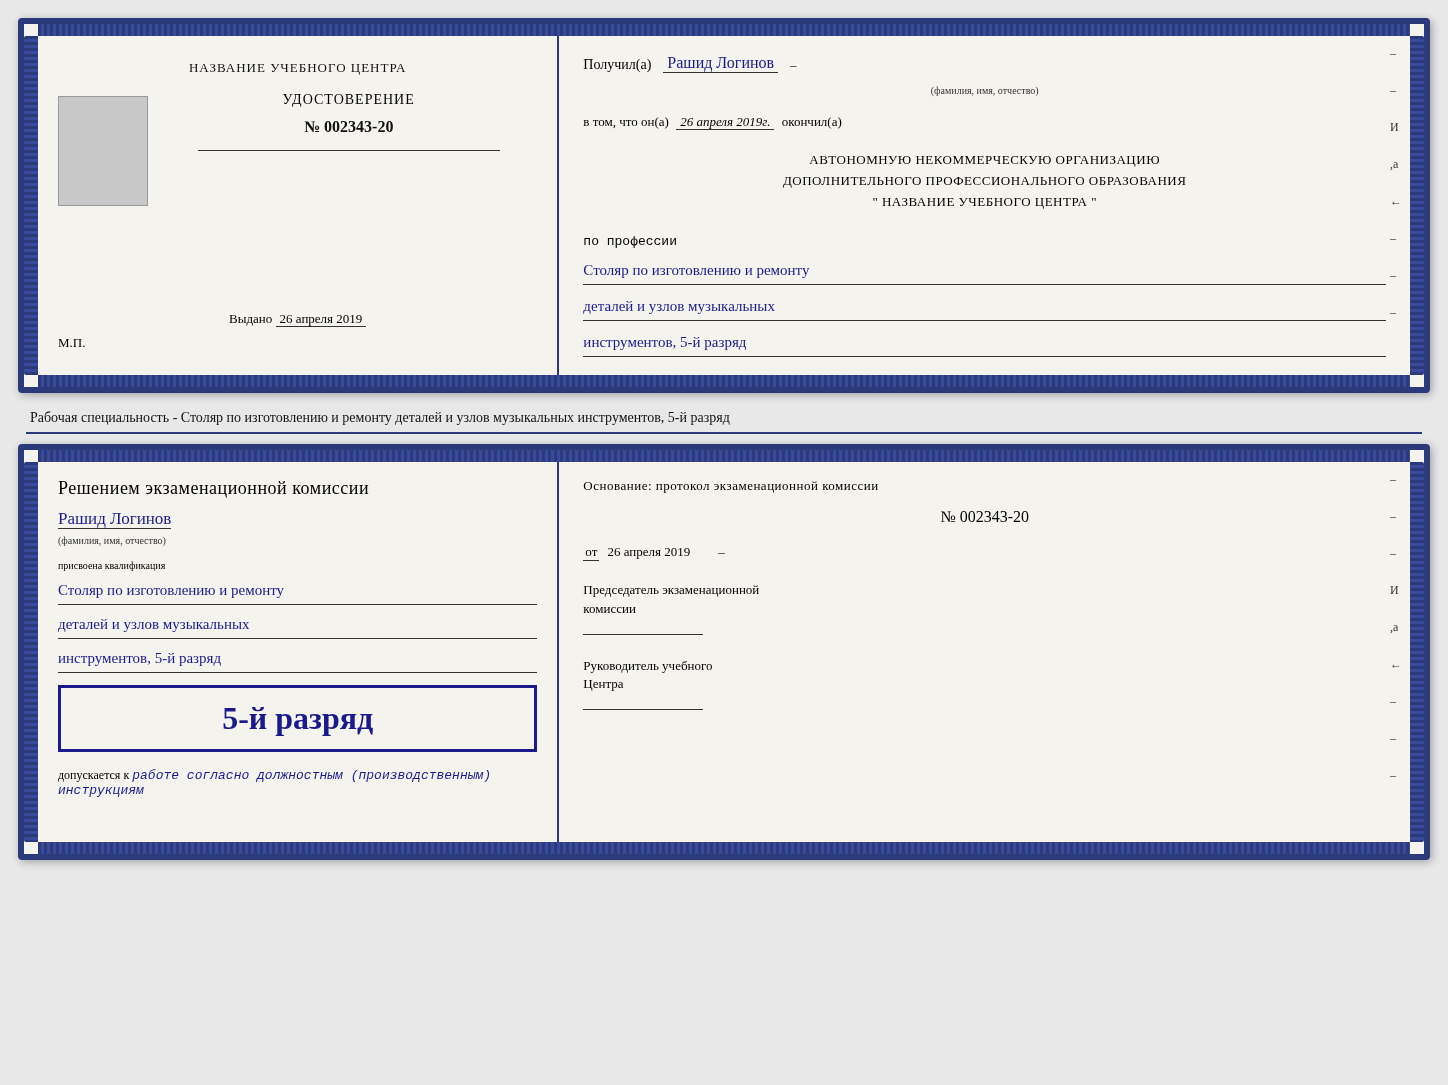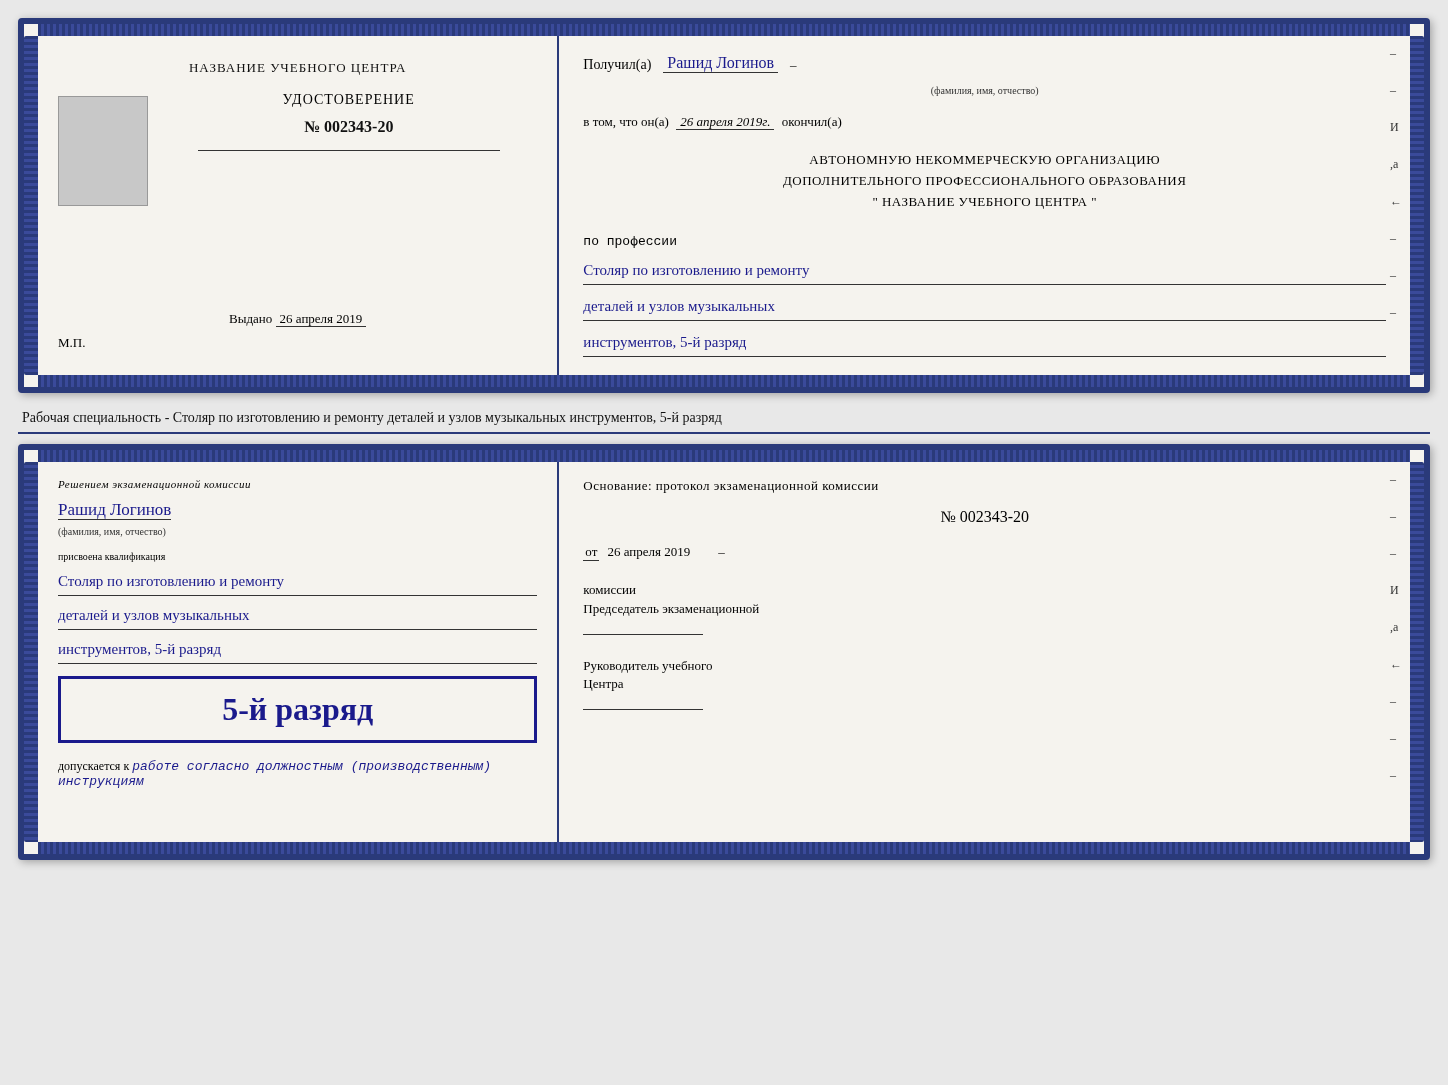--- a/index.html
+++ b/index.html
@@ -230,24 +230,23 @@
 
     .back-right {
       width: 62%;
       padding: 16px 24px;
       display: flex;
       flex-direction: column;
       gap: 6px;
     }
 
     .resheniem-line {
-      font-size: 11px;
+      font-size: 18px;
       letter-spacing: 0.5px;
       text-align: justify;
-      font-style: italic;
     }
 
     .kvalif-text {
       font-size: 10px;
     }
 
     .big-rank {
       font-size: 36px;
       font-weight: bold;
       color: #1a1a8c;
@@ -373,21 +372,21 @@
           <span class="profession-handwritten">Столяр по изготовлению и ремонту</span>
           <span class="profession-handwritten">деталей и узлов музыкальных</span>
           <span class="profession-handwritten">инструментов, 5-й разряд</span>
         </div>
       </div>
       <div class="side-strip-right"></div>
     </div>
     <div class="bottom-strip"></div>
   </div>
 
-  <div style="font-size:14px; color:#111; padding:4px 4px; border-bottom:2px solid #2a3a7a; display:inline-block; margin:2px 0; line-height:1.5;">
+  <div style="font-size:14px; color:#111; padding:4px 4px; border-bottom:2px solid #2a3a7a; display:inline-block; margin:2px 8px; line-height:1.5;">
     <span>Рабочая специальность - Столяр по изготовлению и ремонту деталей и узлов музыкальных инструментов, 5-й разряд</span>
   </div>
 
   <div class="doc-card-wrapper">
     <div class="top-strip"></div>
     <div style="display:flex; position:relative; min-height:380px;">
       <div class="side-strip-left"></div>
       <div class="doc-inner">
 
         <div class="back-left">
@@ -425,22 +424,22 @@
 
           <div class="osnov-line">Основание: протокол экзаменационной  комиссии</div>
           <div class="protocol-number" style="font-size:16px; font-weight:500; margin:8px 0;">№  002343-20</div>
           <div class="ot-line">
             <span style="border-bottom:1px solid #333; padding:0 2px;">от</span>
             <span style="padding:0 4px;">26 апреля 2019</span>
             <span style="margin-left:20px;">–</span>
           </div>
 
           <div class="predsedatel-label">
+            <div>Председатель экзаменационной</div>
             <div>комиссии</div>
-            <div>Председатель экзаменационной</div>
           </div>
           <div class="signature-line"></div>
 
           <div class="rukovoditel-label">
             <div>Руководитель учебного</div>
             <div>Центра</div>
           </div>
           <div class="signature-line"></div>
         </div>
       </div>

